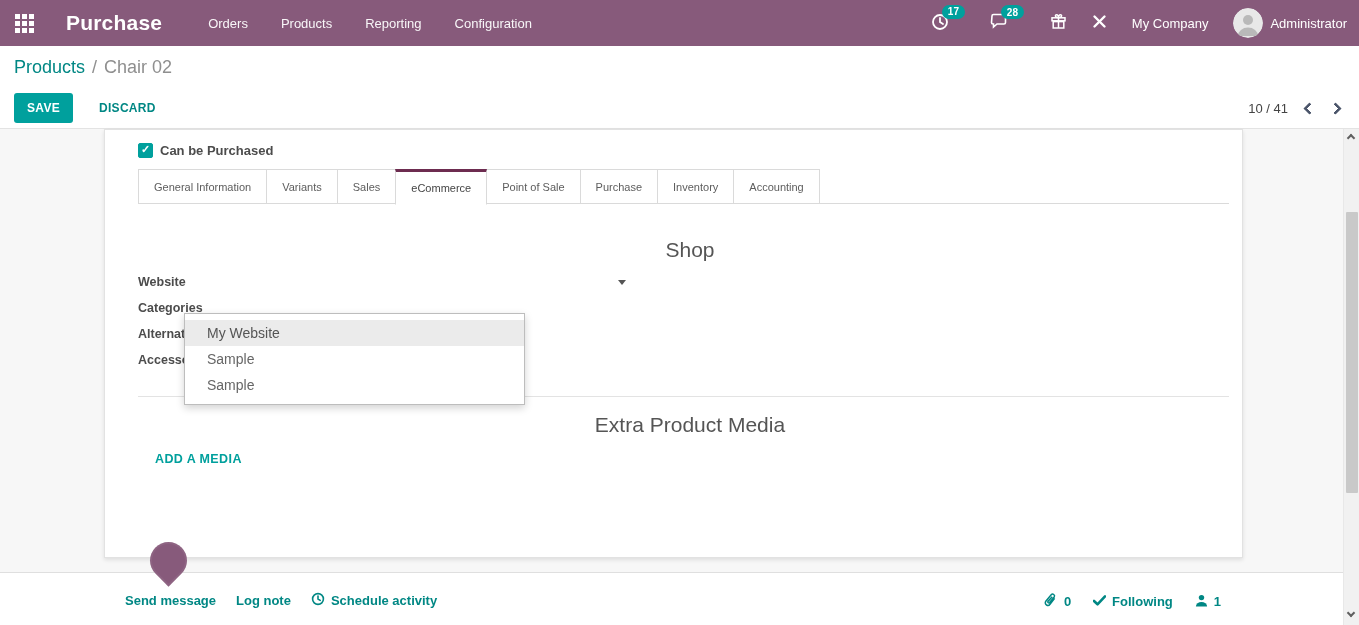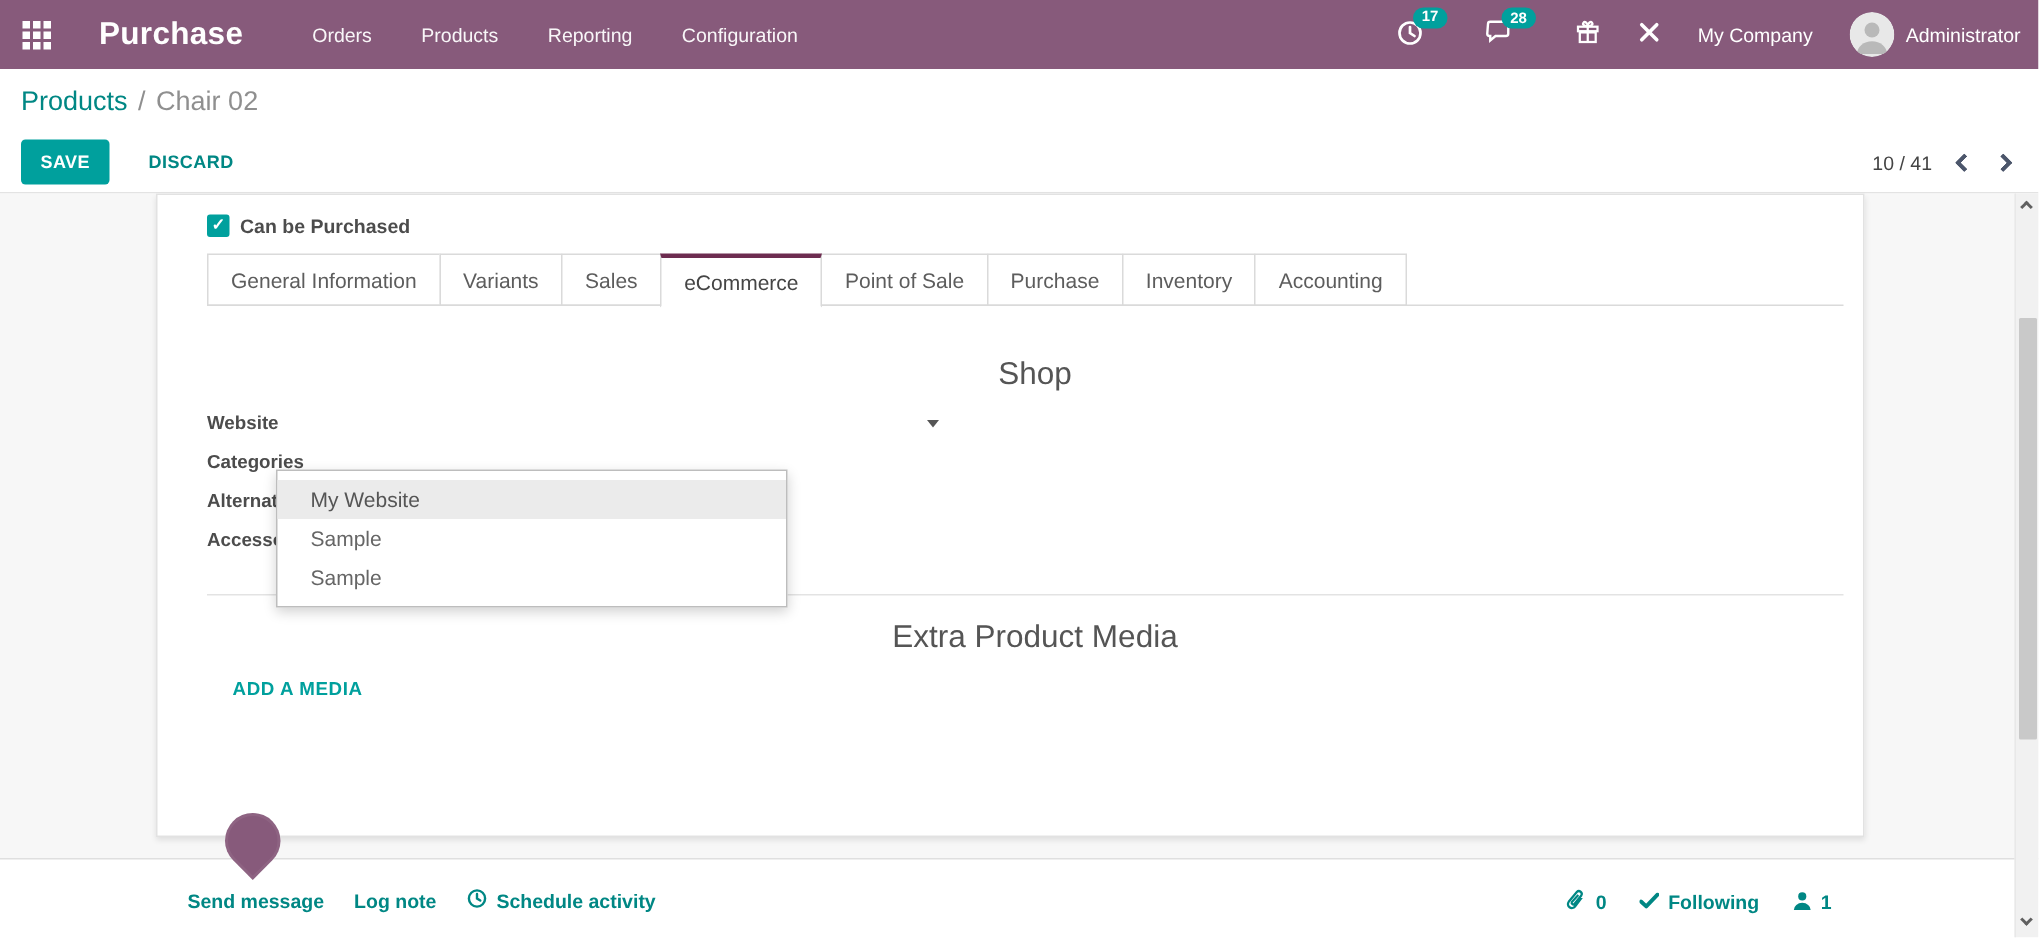--- a/index.html
+++ b/index.html
@@ -39,21 +39,21 @@
   .content{position:absolute;top:129px;left:0;width:1359px;height:443px;background:#f7f7f7;}
   .sheet{position:absolute;left:104px;top:0;width:1139px;height:429px;background:#fff;border:1px solid #e2e2e2;box-shadow:0 2px 4px rgba(0,0,0,.1);padding:8px 0 0 33px;}
   .cb-row{display:flex;align-items:center;height:24px;cursor:pointer;}
   .checkbox{width:15px;height:15px;border:1px solid #9c9c9c;border-radius:2px;background:#fff;position:relative;flex:0 0 auto;}
   .checkbox.checked{background:#00A09D;border-color:#00A09D;}
   .checkbox.checked::after{content:"✓";position:absolute;left:2px;top:-1px;color:#fff;font-size:11px;font-weight:bold;}
   .cb-label{font-size:13px;font-weight:bold;color:#4c4c4c;margin-left:7px;}
 
   .tabs{display:flex;margin-top:7px;margin-right:13px;position:relative;height:35px;}
   .tabs::after{content:"";position:absolute;left:0;right:0;bottom:0;height:1px;background:#dadada;}
-  .tab{border:1px solid #dadada;margin-right:-1px;background:#fff;font-size:14px;color:#5d5d5d;display:flex;align-items:center;padding:0 15px;cursor:pointer;position:relative;}
+  .tab{border:1px solid #dadada;margin-right:-1px;background:#fff;font-size:11px;color:#5d5d5d;display:flex;align-items:center;padding:0 15px;cursor:pointer;position:relative;}
   .tab.active{border-top:3px solid #6d2c50;border-bottom:1px solid #fff;margin-bottom:-1px;z-index:2;color:#454545;}
 
   .section-title{font-size:21px;font-weight:400;color:#555;line-height:26px;text-align:center;}
   .shop-title{margin-top:33px;}
   .field-rows{margin-top:6px;}
   .field-row{display:flex;align-items:center;height:26px;}
   .field-label{width:150px;font-size:12.5px;font-weight:bold;color:#4c4c4c;flex:0 0 auto;cursor:pointer;}
   .field-control{width:341px;height:22px;position:relative;cursor:pointer;}
   .caret{position:absolute;right:3px;top:9px;width:0;height:0;border-left:4px solid transparent;border-right:4px solid transparent;border-top:5px solid #555;}
 

